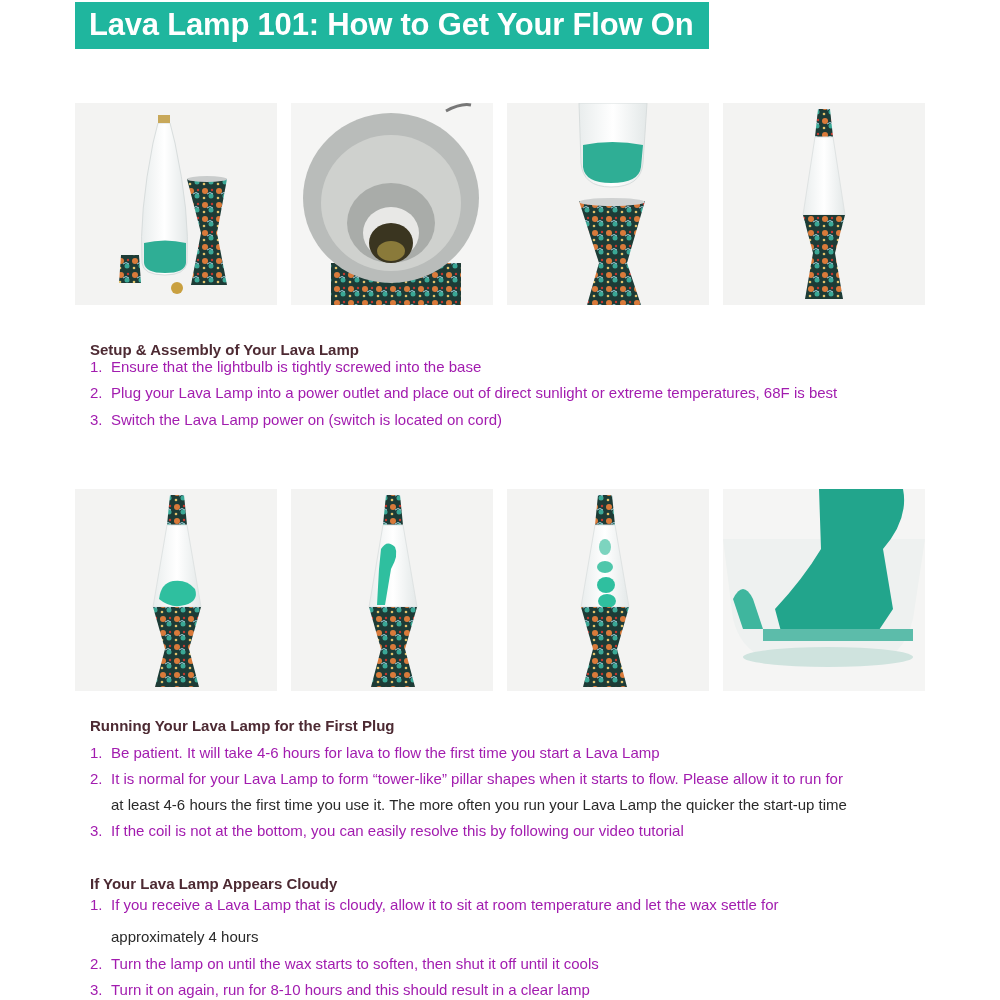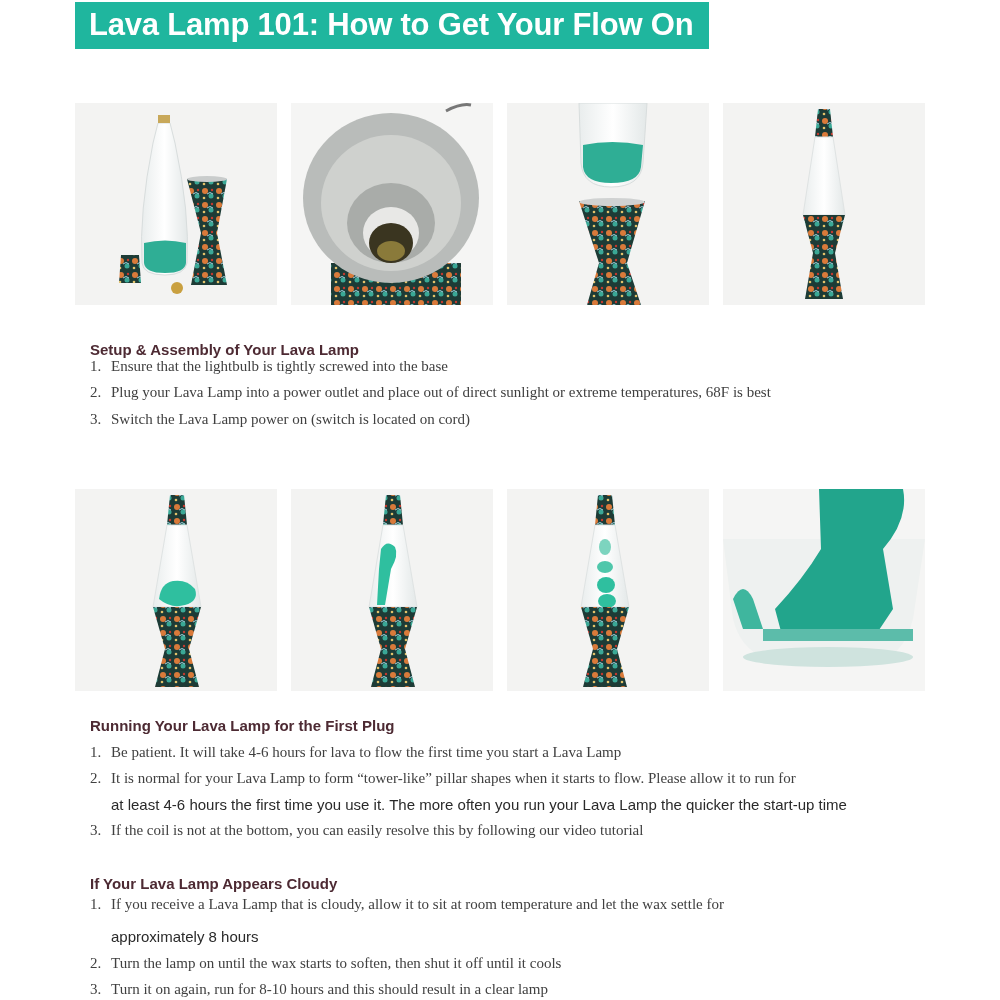--- a/index.html
+++ b/index.html
@@ -4,21 +4,21 @@
 <style>
   html, body { margin: 0; padding: 0; background: #ffffff; }
   body { width: 1000px; height: 1000px; position: relative; overflow: hidden; font-family: "Liberation Sans", sans-serif; color: #222222; }
   .banner { position: absolute; left: 75px; top: 2px; width: 634px; height: 47px; background: #1fb69e; }
   .banner-title { position: absolute; left: 14px; top: 5px; font-size: 31px; font-weight: bold; color: #ffffff; white-space: nowrap; letter-spacing: -0.2px; }
 
   .photo { position: absolute; width: 202px; height: 202px; background: #f2f2f1; overflow: hidden; box-shadow: inset 0 0 0 1px #ececec; }
   .photo svg { width: 100%; height: 100%; display: block; }
 
   .section-title { position: absolute; left: 90px; font-size: 15px; font-weight: bold; color: #4d2a33; white-space: nowrap; }
-  .item { position: absolute; left: 90px; font-size: 15px; color: #404040; white-space: nowrap; font-family: Liberation Serif, serif; }
+  .item { position: absolute; left: 90px; font-size: 15px; color: #a21caf; white-space: nowrap; }
   .item .num { display: inline-block; width: 21px; }
   .cont { position: absolute; left: 111px; font-size: 15px; color: #2a2a2a; white-space: nowrap; text-align: center; }
 </style>
 </head>
 <body>
 
 <div class="banner">
   <div class="banner-title">Lava Lamp 101: How to Get Your Flow On</div>
 </div>
 
@@ -130,15 +130,15 @@
 </div>
 
 <div class="section-title" style="top:717px;">Running Your Lava Lamp for the First Plug</div>
 <div class="item" style="top:744px;"><span class="num">1.</span><span>Be patient. It will take 4-6 hours for lava to flow the first time you start a Lava Lamp</span></div>
 <div class="item" style="top:770px;"><span class="num">2.</span><span>It is normal for your Lava Lamp to form “tower-like” pillar shapes when it starts to flow. Please allow it to run for</span></div>
 <div class="cont" style="top:796px;">at least 4-6 hours the first time you use it.  The more often you run your Lava Lamp the quicker the start-up time</div>
 <div class="item" style="top:822px;"><span class="num">3.</span><span>If the coil is not at the bottom, you can easily resolve this by following our video tutorial</span></div>
 
 <div class="section-title" style="top:875px;">If Your Lava Lamp Appears Cloudy</div>
 <div class="item" style="top:862px;margin-top:34px;"><span class="num">1.</span><span>If you receive a Lava Lamp that is cloudy, allow it to sit at room temperature and let the wax settle for</span></div>
-<div class="cont" style="top:928px;">approximately 8 hours</div>
+<div class="cont" style="top:928px;">approximately 4 hours</div>
 <div class="item" style="top:955px;"><span class="num">2.</span><span>Turn the lamp on until the wax starts to soften, then shut it off until it cools</span></div>
 <div class="item" style="top:981px;"><span class="num">3.</span><span>Turn it on again, run for 8-10 hours and this should result in a clear lamp</span></div>
 
 </body></html>

